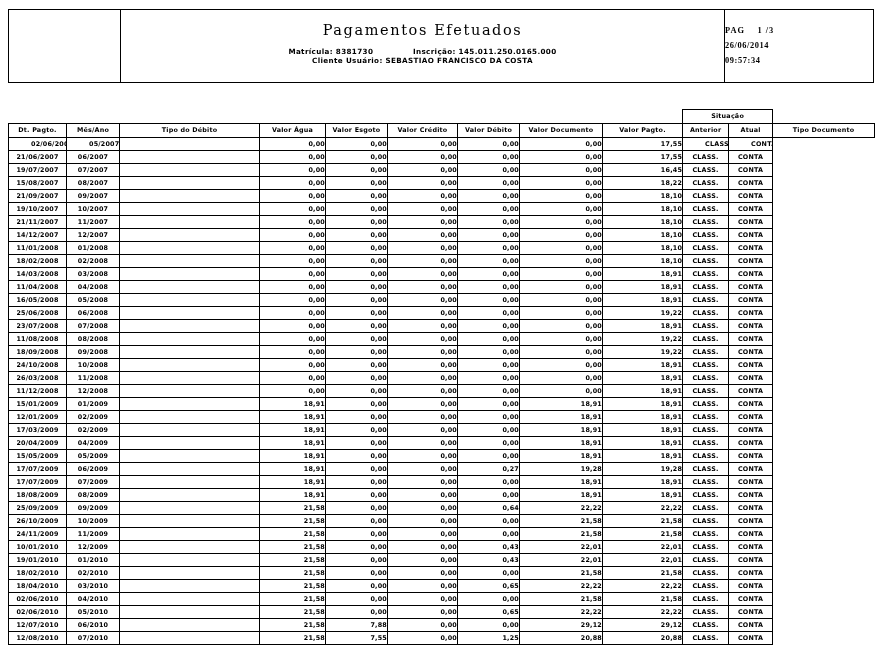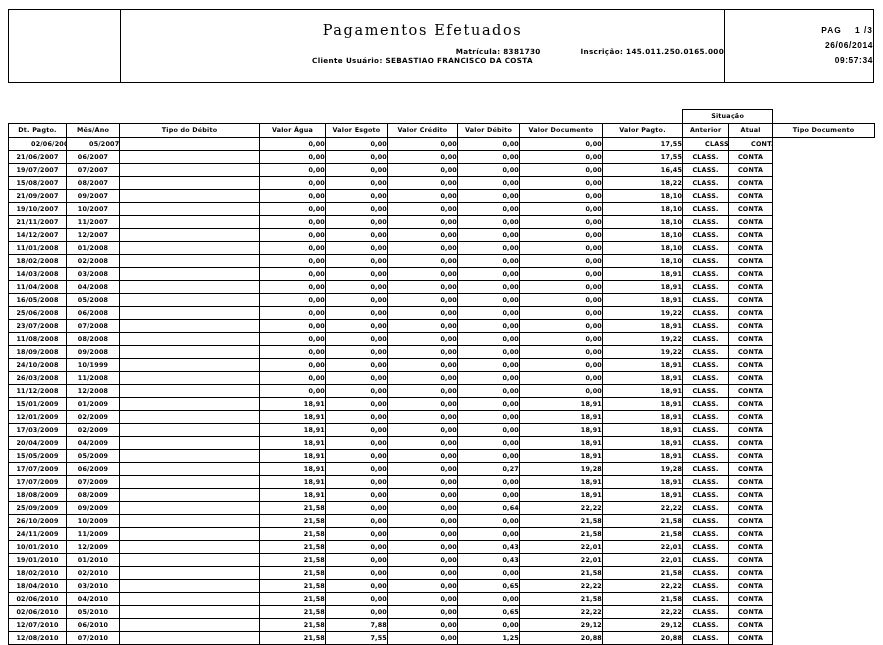--- a/index.html
+++ b/index.html
@@ -48,37 +48,36 @@
     letter-spacing: 1.6px;
     margin-top: 12px;
     font-weight: normal;
   }
   .hdr-line {
     font-size: 7.2px;
     font-weight: bold;
     letter-spacing: 0.35px;
     margin-top: 9px;
     font-family: "DejaVu Sans", sans-serif;
-    text-align: right;
   }
   .hdr-line .gap {
     display: inline-block;
     width: 34px;
   }
   .hdr-line2 {
     font-size: 7.2px;
     font-weight: bold;
     letter-spacing: 0.35px;
     font-family: "DejaVu Sans", sans-serif;
   }
   .hdr-right {
     width: 148px;
     box-sizing: border-box;
-    text-align: right;
-    font-family: Liberation Sans, sans-serif;
+    text-align: left;
+    font-family: Liberation Serif, serif;
     font-size: 8.4px;
     font-weight: bold;
     letter-spacing: 0.6px;
     padding-top: 13px;
     line-height: 15px;
   }
   .hdr-right .pag-row {
     letter-spacing: 1px;
   }
 
@@ -426,21 +425,21 @@
           <td class="c-num">0,00</td>
           <td class="c-num">0,00</td>
           <td class="c-num">0,00</td>
           <td class="c-num">0,00</td>
           <td class="c-num">19,22</td>
           <td class="c-center">CLASS.</td>
           <td class="c-center">CONTA</td>
         </tr>
         <tr>
           <td class="c-date">24/10/2008</td>
-          <td class="c-center">10/1999</td>
+          <td class="c-center">10/2008</td>
           <td class="c-left"></td>
           <td class="c-num">0,00</td>
           <td class="c-num">0,00</td>
           <td class="c-num">0,00</td>
           <td class="c-num">0,00</td>
           <td class="c-num">0,00</td>
           <td class="c-num">18,91</td>
           <td class="c-center">CLASS.</td>
           <td class="c-center">CONTA</td>
         </tr>

